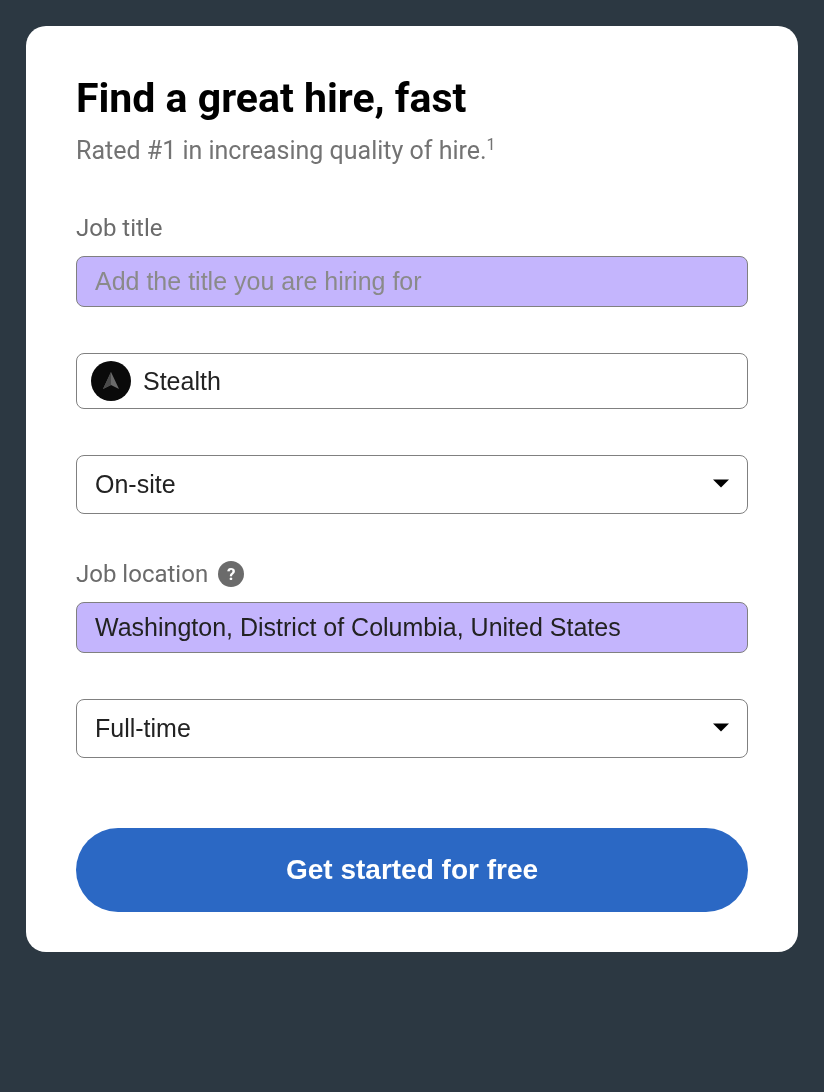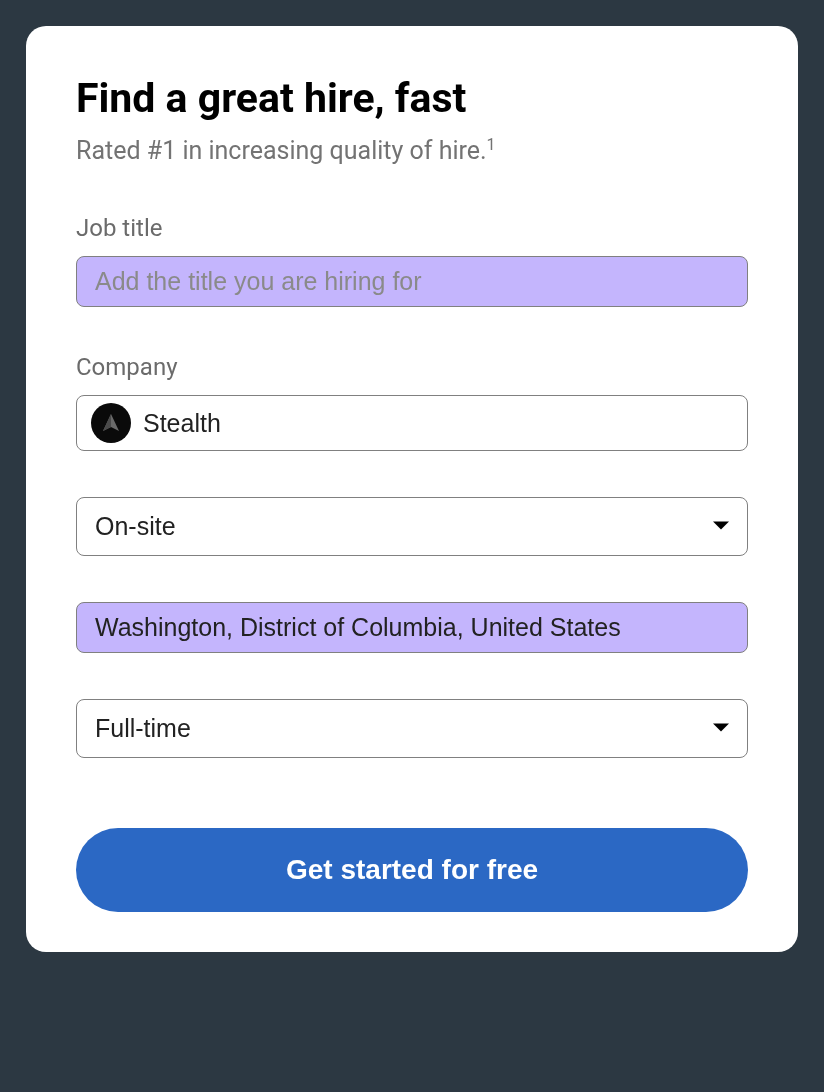--- a/index.html
+++ b/index.html
@@ -148,21 +148,20 @@
   <p class="subtitle">
     <span>Rated #1 in increasing quality of hire.</span><sup>1</sup>
   </p>
 
   <div class="form-group">
     <div class="label">Job title</div>
     <input type="text" class="input-text" placeholder="Add the title you are hiring for" style="">
   </div>
 
   <div class="form-group">
-    <div class="label">Company</div>
     <div class="company-wrapper">
       <span class="company-logo">
         <svg width="24" height="24" viewBox="0 0 24 24">
           <path d="M12 3 L20 20 L12 16 L4 20 Z" fill="#6a6a6a"></path>
           <path d="M12 3 L12 16 L4 20 Z" fill="#4a4a4a"></path>
         </svg>
       </span>
       <input type="text" value="Stealth" style="">
     </div>
   </div>
@@ -172,20 +171,24 @@
       <input type="text" readonly="" class="select-input" value="On-site" style="">
       <span class="chevron-down">
         <svg width="18" height="12" viewBox="0 0 18 12">
           <path d="M1 1 L9 9 L17 1 Z" fill="#000000"></path>
         </svg>
       </span>
     </div>
   </div>
 
   <div class="form-group">
+    <div class="label">
+      <span>Job location</span>
+      <span class="help-icon">?</span>
+    </div>
     <input type="text" class="input-text" value="Washington, District of Columbia, United States" style="">
   </div>
 
   <div class="form-group">
     <div class="select-wrapper">
       <input type="text" readonly="" class="select-input" value="Full-time" style="">
       <span class="chevron-down">
         <svg width="18" height="12" viewBox="0 0 18 12">
           <path d="M1 1 L9 9 L17 1 Z" fill="#000000"></path>
         </svg>

